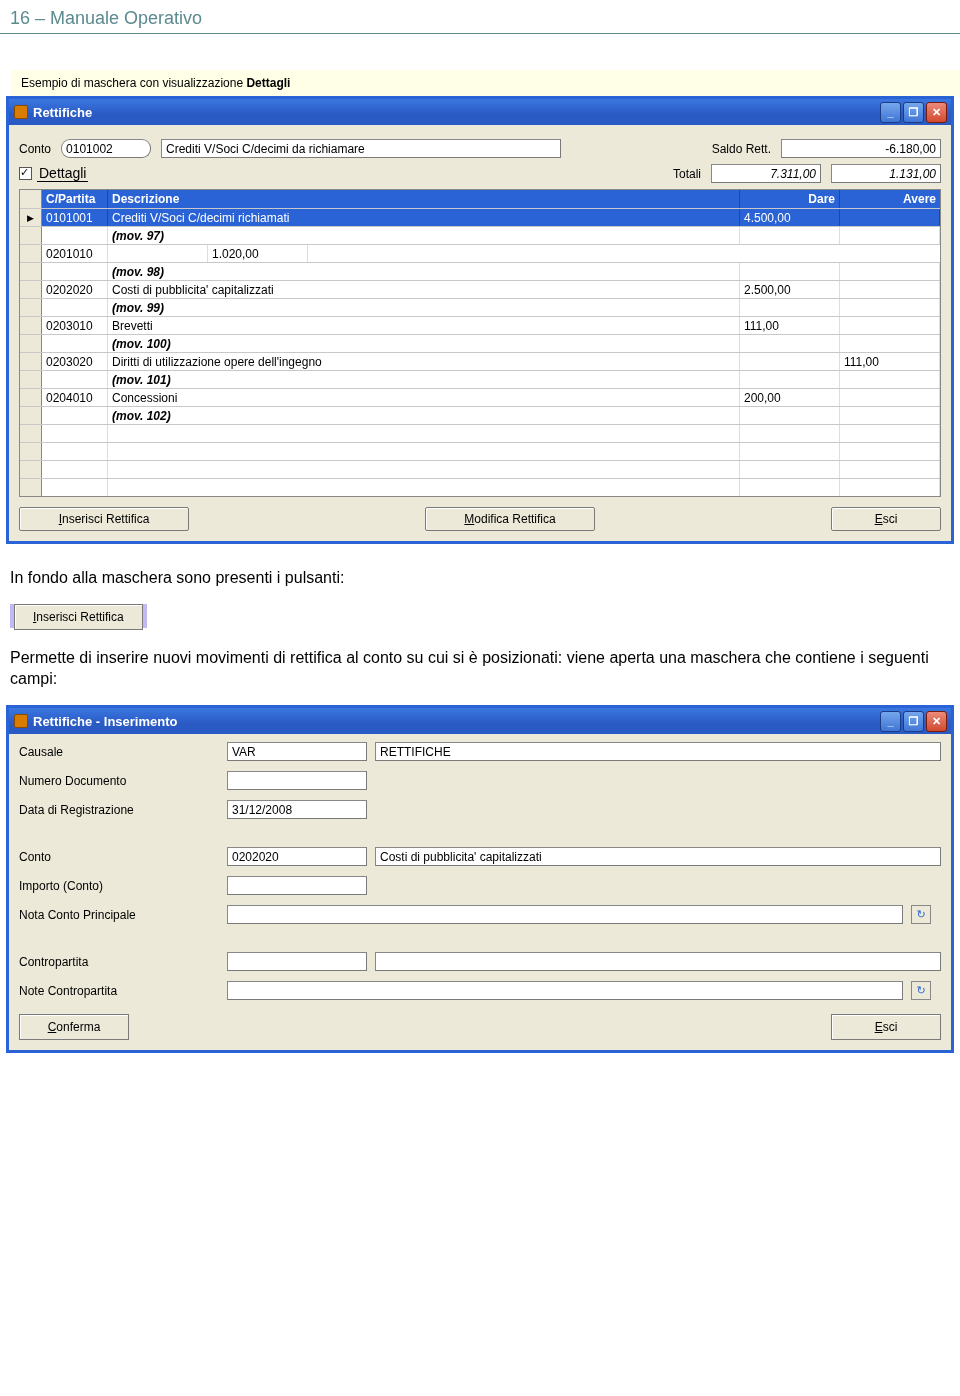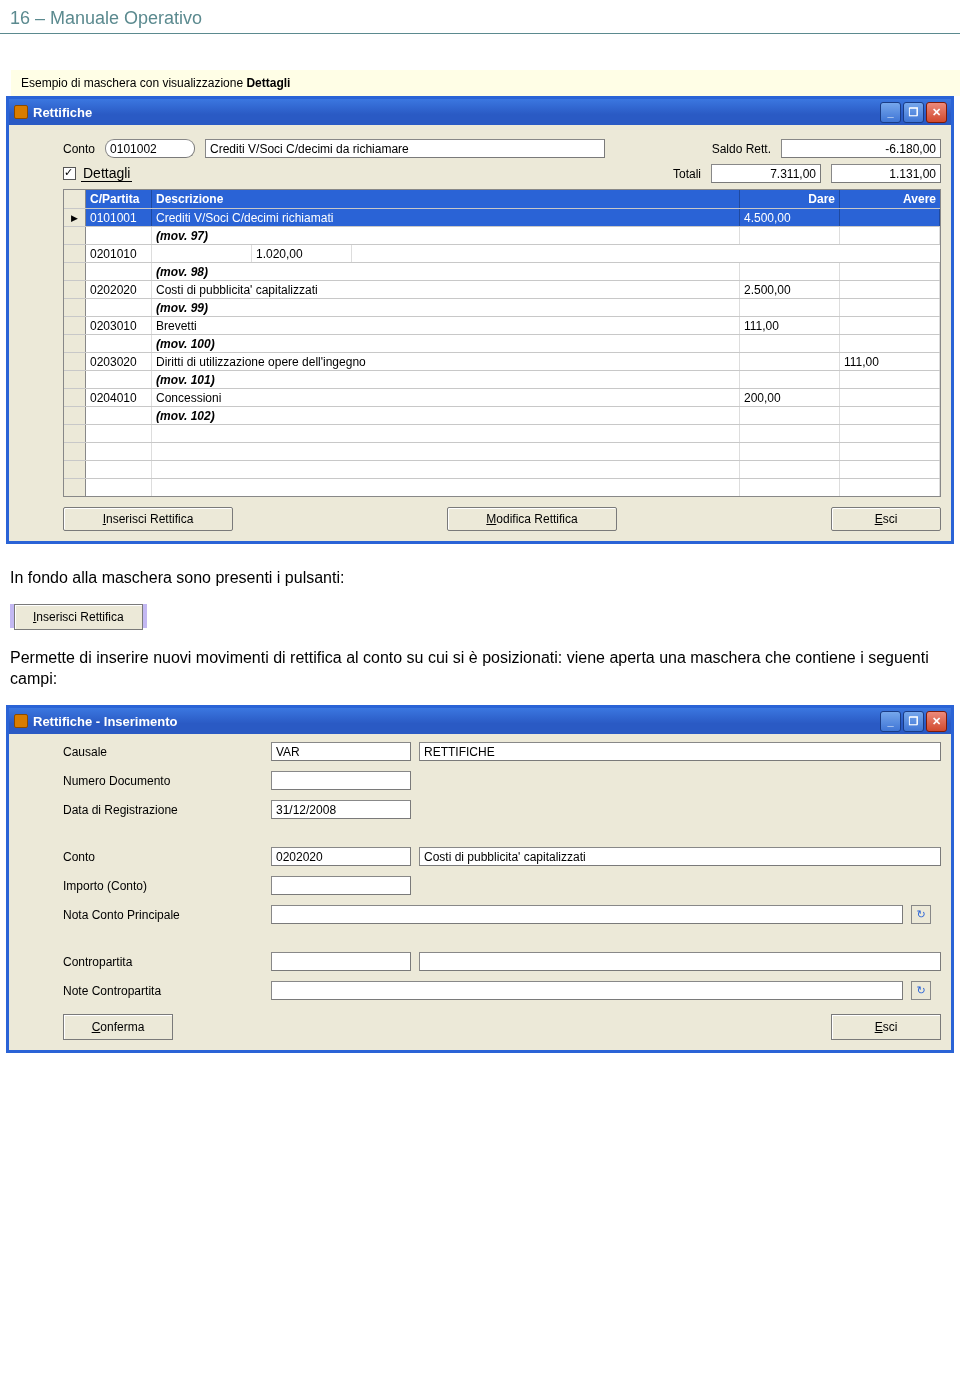--- a/index.html
+++ b/index.html
@@ -51,36 +51,36 @@
   }
   .xp-controls { display:flex; gap:2px; }
   .xp-btn {
     width:21px; height:21px;
     background: linear-gradient(#76a7ec,#3f75d5);
     border:1px solid #1a3c85; border-radius:3px;
     color:#fff; display:flex; align-items:center; justify-content:center;
     font-size:11px; font-weight:bold;
   }
   .xp-close { background: linear-gradient(#ed8a7b,#d14a2e); border-color:#7c1a0a; }
-  .xp-windowbody { padding:8px 10px 10px 10px;margin-left:44px; }
+  .xp-windowbody { padding:8px 10px 10px 10px; }
 
   
   .toprow { display:flex; align-items:center; gap:10px; margin:6px 0; }
   .lbl { font-size:12px; color:#000; }
   .inset {
     background:#fff; border:1px solid #7a7a7a; border-top-color:#888; border-left-color:#888;
     height:19px; font-size:12px; padding:1px 4px; display:inline-flex; align-items:center;
   }
   .conto-code { width:90px;border-radius:9px; }
   .conto-desc { width:400px; }
   .saldo-lbl { margin-left:auto; }
   .saldo-val { width:160px; justify-content:flex-end; }
 
   .totali-lbl { margin-left:auto; }
-  .tot-val { width:110px; justify-content:flex-end; }
+  .tot-val { width:110px; justify-content:flex-end;font-style:italic; }
   .checkbox-row { display:flex; align-items:center; gap:5px; }
   .cb { width:13px; height:13px; display:inline-block; border:1px solid #555; background:#fff; position:relative; }
   .cb::after { content:"✓"; position:absolute; font-size:11px; left:0px; top:-2px; color:#000; }
   .underline-lbl { border-bottom:1px solid #000; padding:0 2px; }
 
   
   .grid {
     border:1px solid #888; background:#fff; margin-top:4px;
   }
   .grid-header {

